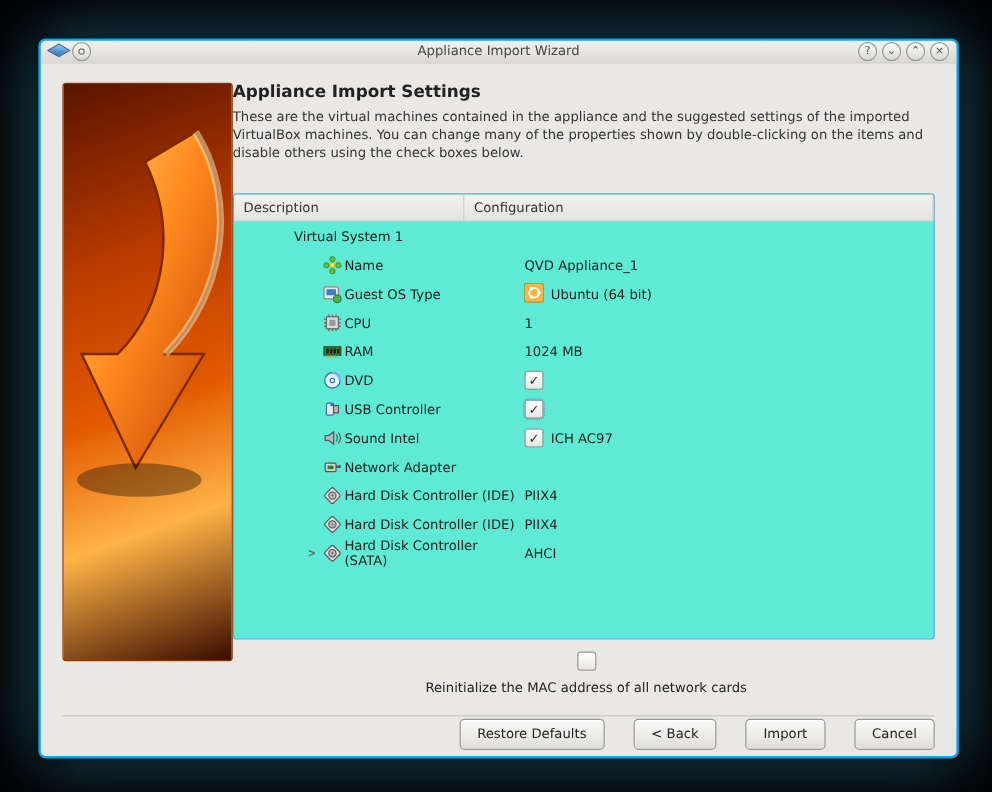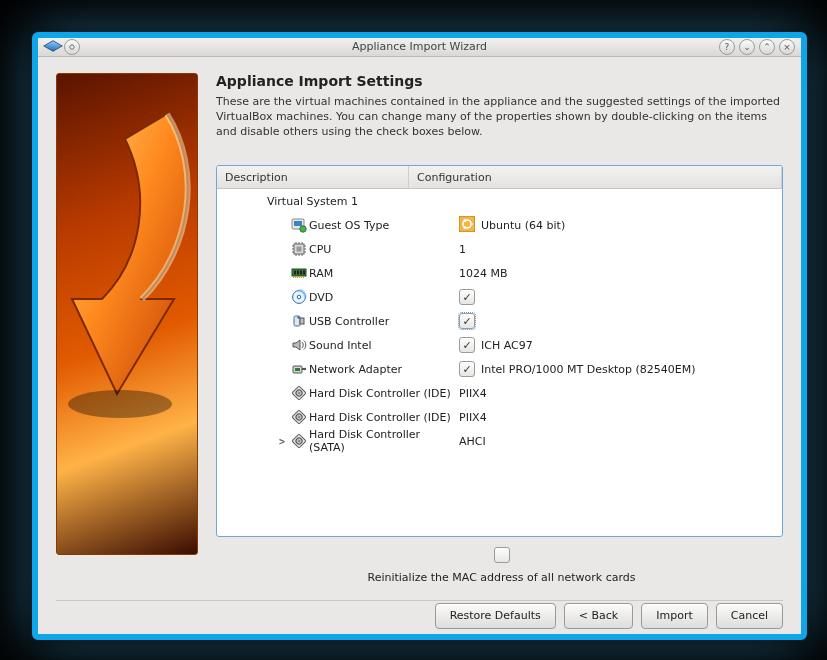--- a/index.html
+++ b/index.html
@@ -18,21 +18,21 @@
     left: 0; top: 0; right: 0; bottom: 0;
     filter: drop-shadow(0 0 28px rgba(80,200,255,0.45));
   }
   .window {
     position: absolute;
     left: 32px;
     top: 32px;
     width: 763px;
     height: 596px;
     background: #e9e8e6;
-    border: 6px solid #0ea5e9;
+    border: 2px solid #0ea5e9;
     border-radius: 6px;
     box-shadow: 0 2px 16px rgba(0,0,0,0.6);
     display: flex;
     flex-direction: column;
   }
   .titlebar {
     height: 26px;
     display: flex;
     align-items: center;
     padding: 0 6px;
@@ -81,21 +81,20 @@
     width:12px; height:12px;
     background: linear-gradient(145deg,#87c9ff,#2f6fb5);
     transform: rotateX(55deg) rotateZ(45deg);
     border:1px solid #2a4c78;
   }
 
   .content {
     flex: 1;
     display: flex;
     padding: 16px 18px 10px 18px;
-    gap: 18px;
   }
   .sidegraphic {
     width: 140px;
     height: 480px;
     background: linear-gradient(160deg,#5a1400 0%, #b83a00 30%, #e25a00 55%, #ffb347 75%, #3a0c00 100%);
     border: 1px solid #8a3a00;
     border-radius: 3px;
     position: relative;
     overflow: hidden;
   }
@@ -115,21 +114,21 @@
   .desc {
     font-size: 11px;
     color: #333;
     line-height: 1.35;
     margin-bottom: 26px;
   }
 
   .table-frame {
     border: 1px solid #6fa8d6;
     border-radius: 3px;
-    background: #ffffff;
+    background: #5eead4;
     height: 370px;
     display: flex;
     flex-direction: column;
     overflow: hidden;
   }
   .tbl-head {
     display: flex;
     height: 22px;
     background: linear-gradient(#f3f2f0,#e3e2df);
     border-bottom: 1px solid #c6c5c2;
@@ -223,21 +222,21 @@
     margin: 6px 18px 0 18px;
     height: 1px;
     background: #c9c8c5;
   }
 
   .button-bar {
     height: 42px;
     display: flex;
     align-items: center;
     justify-content: flex-end;
-    gap: 8px;
+    gap: 24px;
     padding: 0 18px 4px 18px;
   }
   .btn {
     height: 24px;
     padding: 0 14px;
     border: 1px solid #9a9a95;
     border-radius: 4px;
     background: linear-gradient(#fbfbf9,#dedddb);
     font-size: 11px;
     color: #222;
@@ -301,20 +300,38 @@
         <div class="tbl-head">
           <div class="th col-desc">Description</div>
           <div class="th col-conf">Configuration</div>
         </div>
         <div class="tbl-body" id="tbl-body">
               <div class="group-row">Virtual System 1</div>
               <div class="row">
                 <div class="branch"></div>
                 <div class="ricon">
                   <svg class="icon16" viewBox="0 0 16 16">
+                    <g fill="#5ec232" stroke="#2e7d16" stroke-width="0.6">
+                      <circle cx="8" cy="3" r="2.2"></circle>
+                      <circle cx="13" cy="8" r="2.2"></circle>
+                      <circle cx="8" cy="13" r="2.2"></circle>
+                      <circle cx="3" cy="8" r="2.2"></circle>
+                    </g>
+                    <circle cx="8" cy="8" r="2" fill="#ffe15b" stroke="#caa400" stroke-width="0.6"></circle>
+                  </svg>
+                </div>
+                <div class="rlabel">Name</div>
+                <div class="rconf">
+                  <span>QVD Appliance_1</span>
+                </div>
+              </div>
+              <div class="row">
+                <div class="branch"></div>
+                <div class="ricon">
+                  <svg class="icon16" viewBox="0 0 16 16">
                     <rect x="1" y="2" width="12" height="10" rx="1" fill="#e8e8e8" stroke="#888"></rect>
                     <rect x="3" y="4" width="8" height="5" fill="#3b82c4"></rect>
                     <circle cx="12" cy="12" r="3.2" fill="#4caf50" stroke="#2e7d32"></circle>
                   </svg>
                 </div>
                 <div class="rlabel">Guest OS Type</div>
                 <div class="rconf">
                   <span><svg class="icon16" viewBox="0 0 16 16">
                       <rect x="0" y="0" width="16" height="16" rx="2" fill="#f4b544" stroke="#aa7a14"></rect>
                       <circle cx="8" cy="8" r="4" fill="none" stroke="#fff" stroke-width="1.6"></circle>
@@ -423,24 +440,20 @@
                 <div class="branch"></div>
                 <div class="ricon">
                   <svg class="icon16" viewBox="0 0 16 16">
                     <rect x="2" y="5" width="9" height="7" rx="1" fill="#d5d5d5" stroke="#555"></rect>
                     <rect x="4" y="7" width="5" height="3" fill="#2e7d32"></rect>
                     <path d="M11 8h3" stroke="#555" stroke-width="2"></path>
                     <circle cx="14" cy="8" r="1.2" fill="#555"></circle>
                   </svg>
                 </div>
                 <div class="rlabel">Network Adapter</div>
-                <div class="rconf">
-                  <span class="chk on"></span>
-                  <span>Intel PRO/1000 MT Desktop (82540EM)</span>
-                </div>
               </div>
               <div class="row">
                 <div class="branch"></div>
                 <div class="ricon">
                   <svg class="icon16" viewBox="0 0 16 16">
                     <g transform="rotate(45 8 8)">
                       <rect x="3" y="3" width="10" height="10" rx="1.5" fill="#e2e2e2" stroke="#555"></rect>
                       <circle cx="8" cy="8" r="3" fill="#bfbfbf" stroke="#555"></circle>
                       <circle cx="8" cy="8" r="0.8" fill="#555"></circle>
                     </g>

